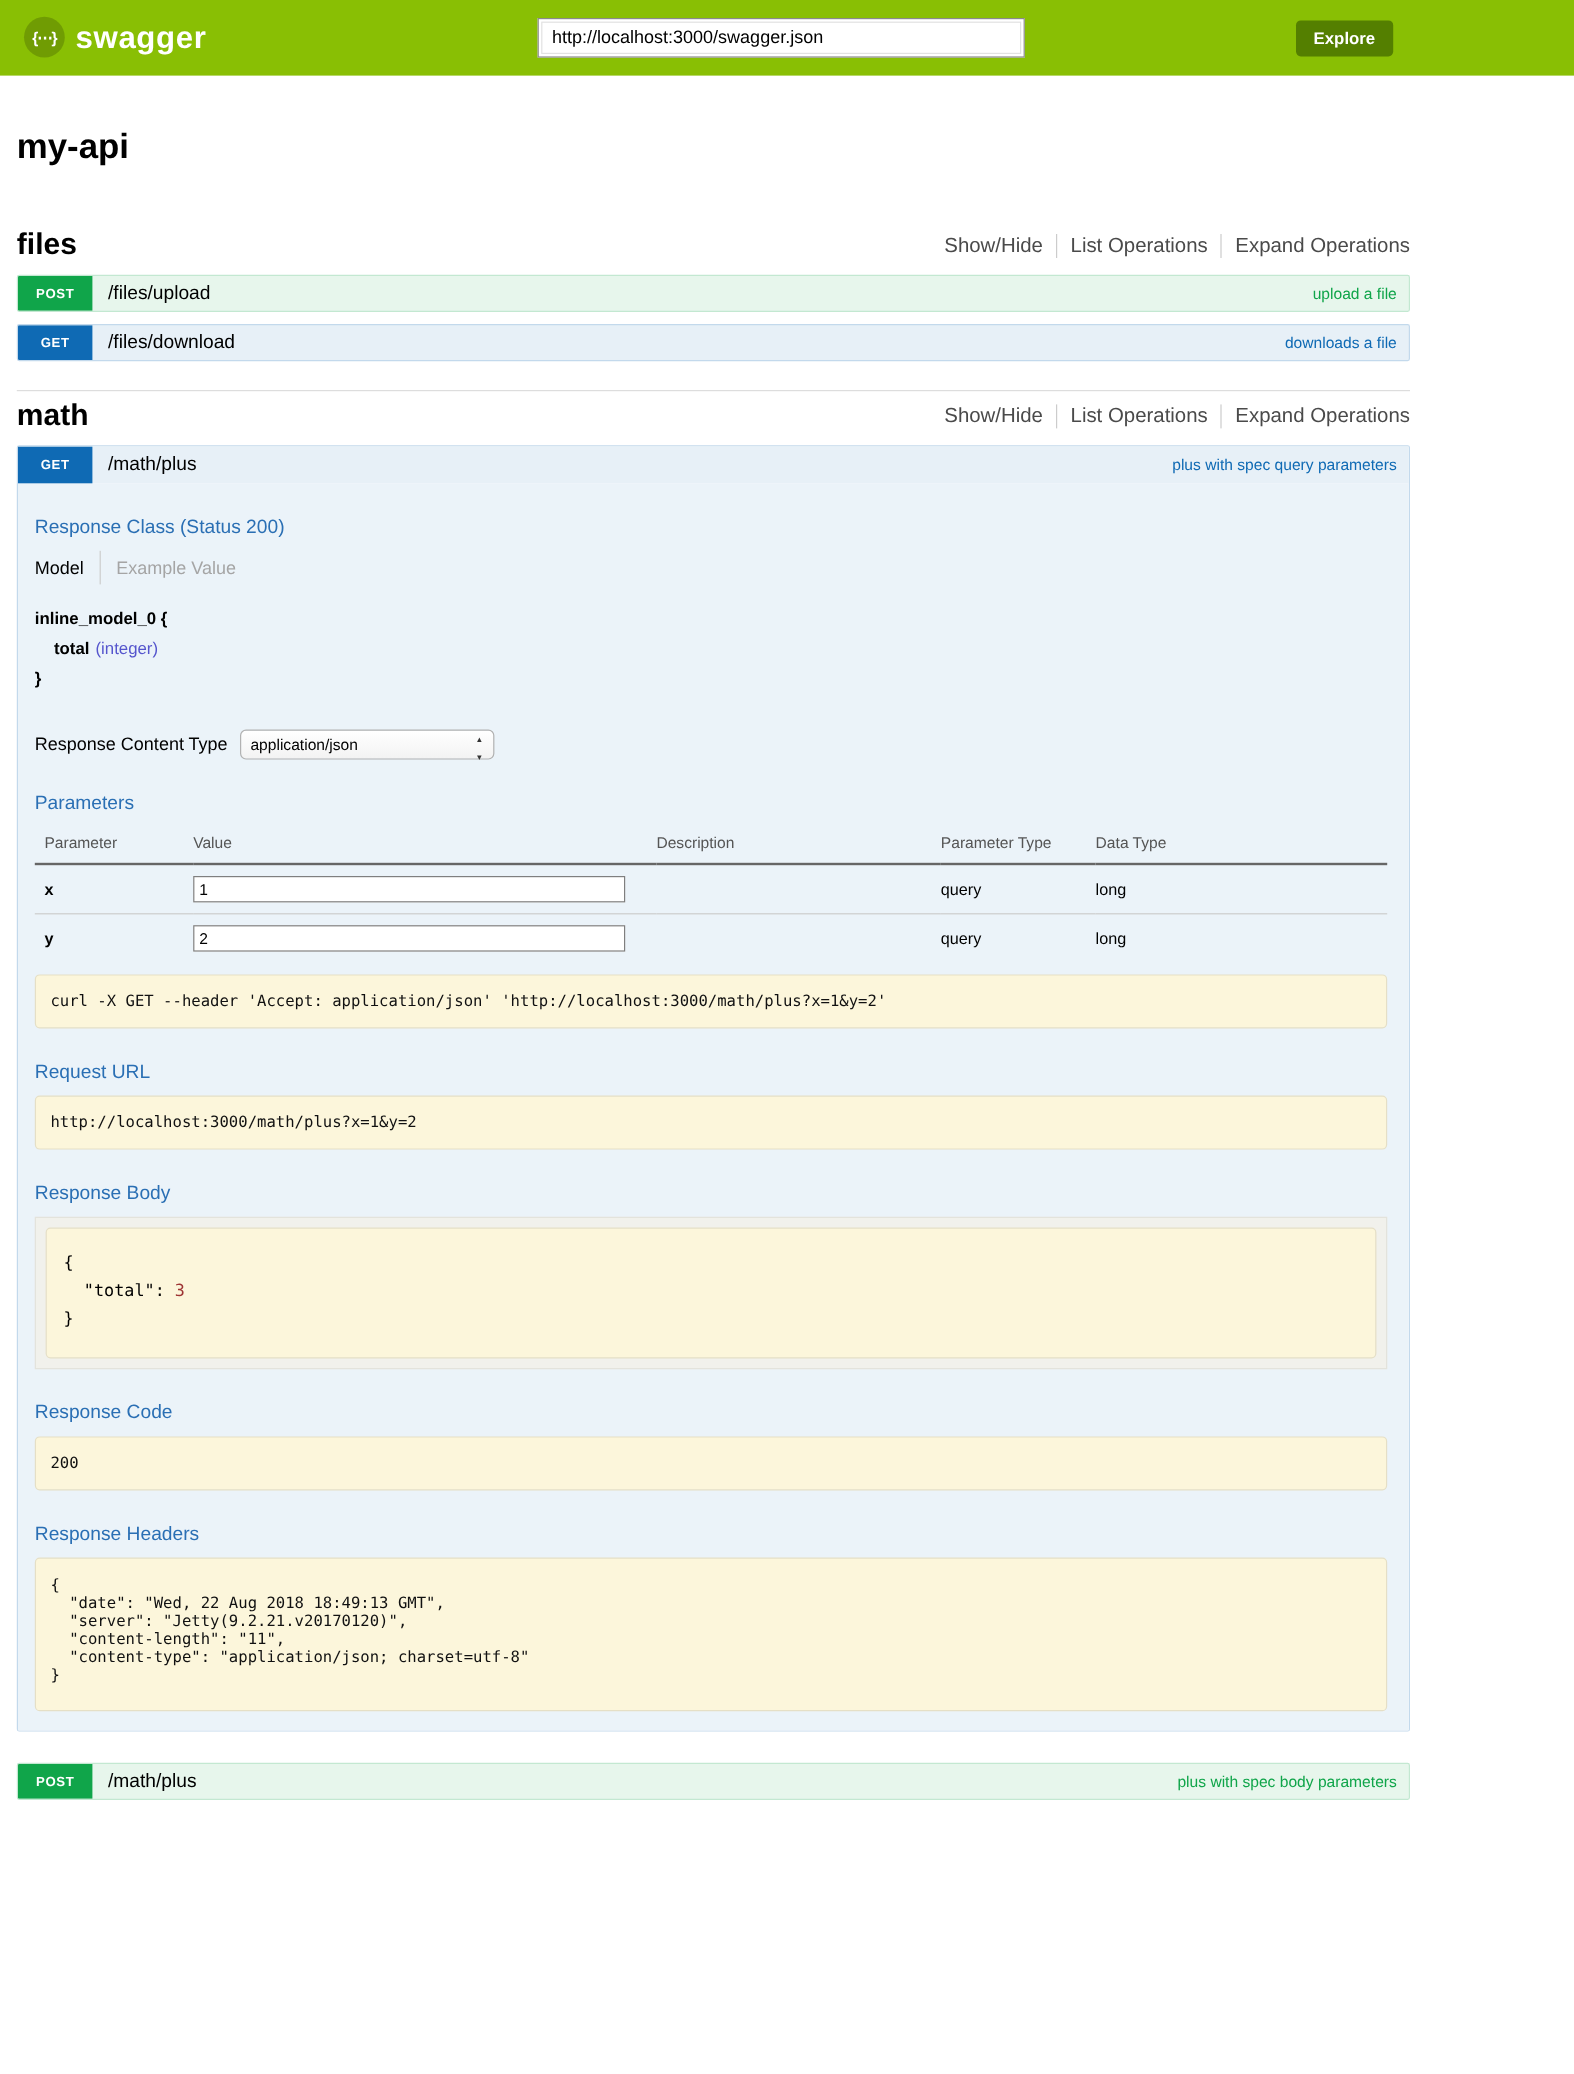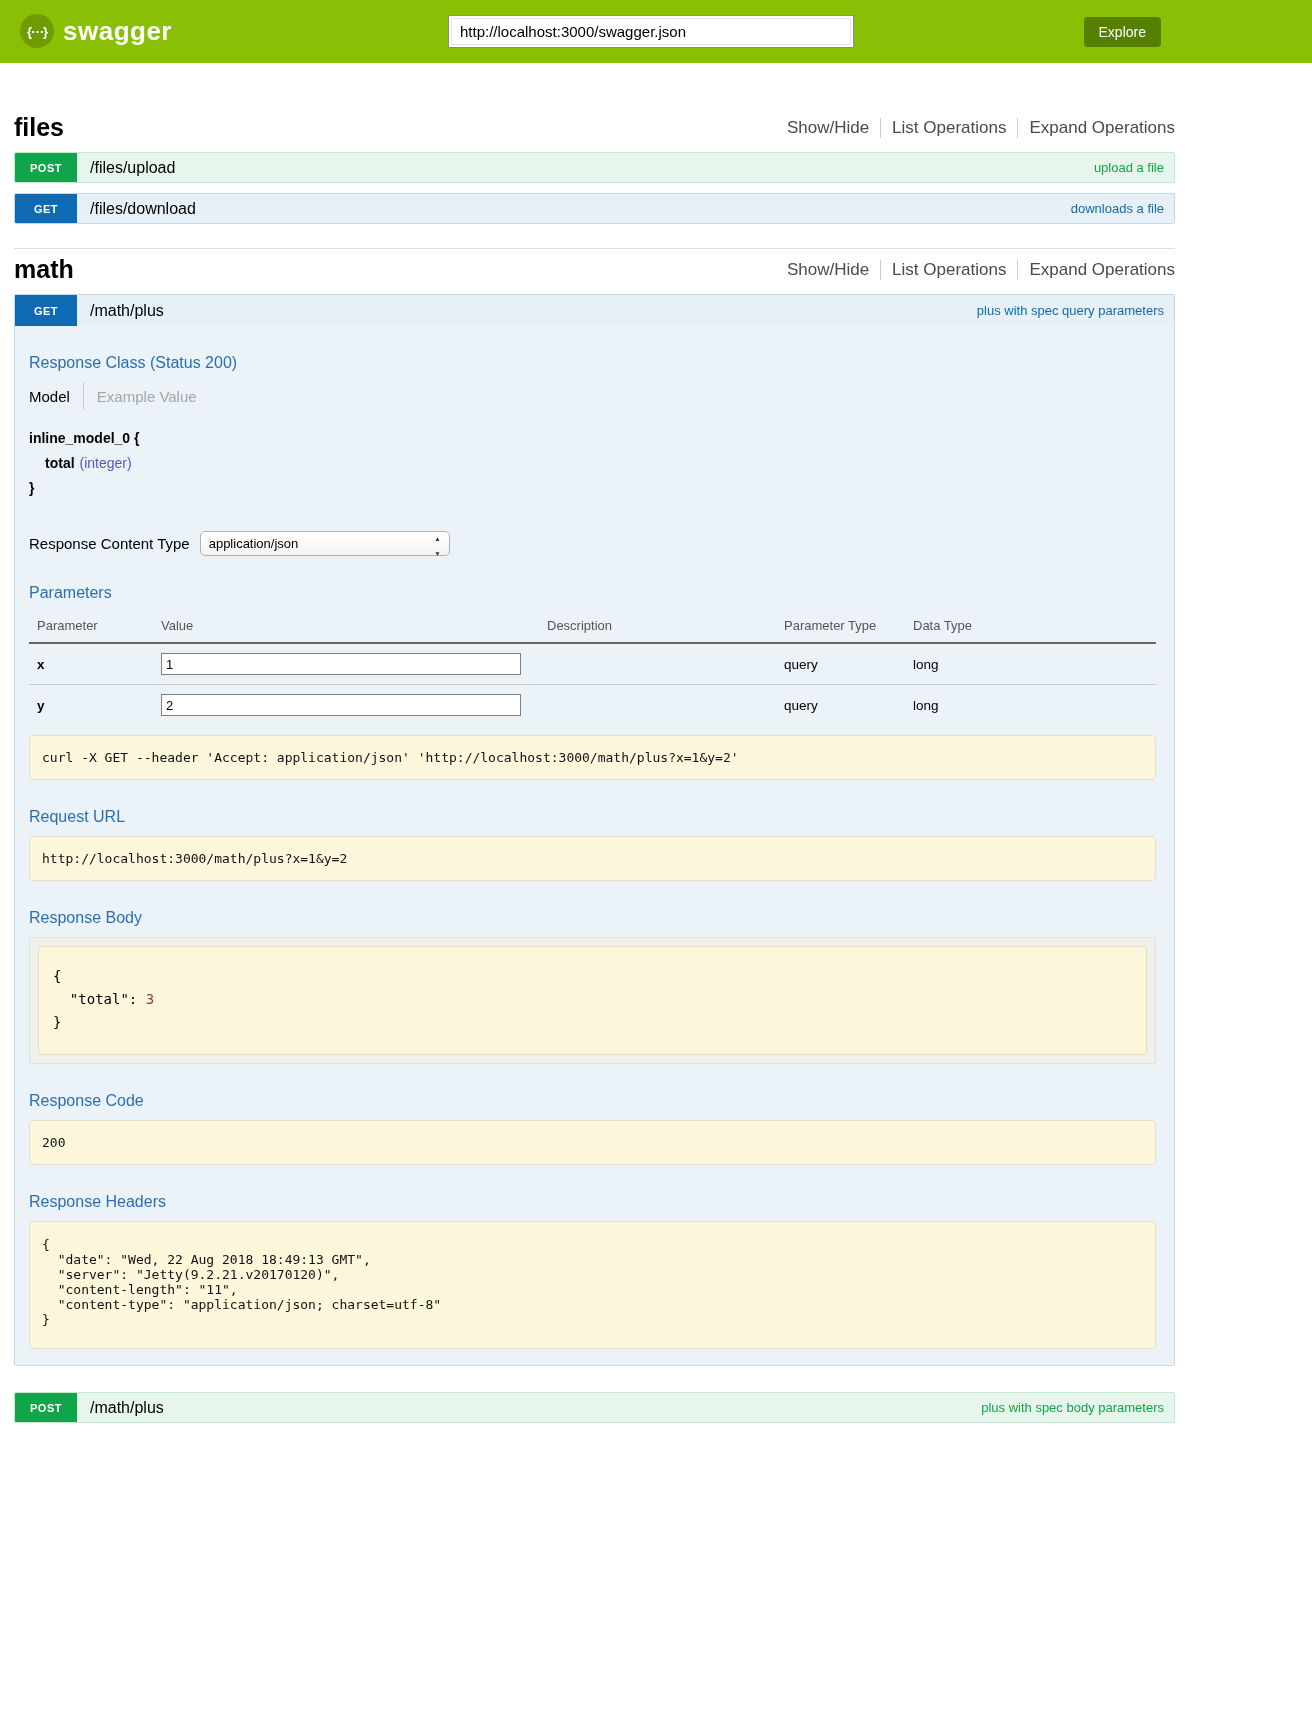--- a/index.html
+++ b/index.html
@@ -23,21 +23,21 @@
   .url-wrap {
     position:absolute; left:448px; top:15px; width:406px; height:33px;
     background:#fff; border:1px solid #8a8a8a; padding:2px;
   }
   .url-input {
     width:100%; height:100%; border:1px solid #e2e2e2; outline:none;
     font-family:"Liberation Sans", sans-serif; font-size:15px; padding:0 8px; color:#000;
   }
   .explore-btn {
     position:absolute; right:151px; top:17px; height:30px; line-height:30px;
-    background:#547f00; color:#fff; font-weight:normal; font-size:14px;
+    background:#547f00; color:#fff; font-weight:bold; font-size:14px;
     padding:0 15px; border:none; border-radius:4px; cursor:pointer;
   }
   
   .wrap { width:1161px; margin-left:14px; }
   h1.api-title { font-size:29px; font-weight:bold; margin:44px 0 0 0; color:#000; }
   .section { margin-top:50px; }
   .section.divided { margin-top:0; border-top:1px solid #ddd; padding-top:6px; }
   .section-divider-space { height:24px; }
   .section-head { display:flex; align-items:flex-end; justify-content:space-between; margin-bottom:4px; }
   .section-title { font-size:25px; font-weight:bold; color:#000; text-decoration:none; }
@@ -78,21 +78,21 @@
   .model-block { font-size:14px; line-height:25px; color:#000; }
   .model-open { font-weight:bold; }
   .model-propline { margin-left:16px; }
   .model-propname { font-weight:bold; }
   .model-proptype { color:#5555cd; margin-left:5px; }
   .model-close { font-weight:bold; }
   
   .rct-row { display:flex; align-items:center; margin-top:30px; }
   .rct-label { font-size:15px; color:#000; }
   .ctype-select {
-    margin-left:10px; width:250px; height:25px; border:1px solid #b2b2b2; border-radius:5px;
+    margin-left:10px; width:212px; height:25px; border:1px solid #b2b2b2; border-radius:5px;
     background:linear-gradient(#fff,#f3f3f3); display:flex; align-items:center;
     font-size:13px; padding:0 8px; cursor:pointer;
   }
   .ctype-text { flex:1; }
   .ctype-arrows { display:flex; flex-direction:column; align-items:center; color:#333; }
   .arr-up::before { content:"▲"; font-size:6.5px; line-height:6px; }
   .arr-down::before { content:"▼"; font-size:6.5px; line-height:6px; }
   
   .params-table { width:100%; border-collapse:collapse; font-size:13px; margin-top:2px; }
   .params-table th {
@@ -146,20 +146,21 @@
     <span class="brand">swagger</span>
   </div>
   <div class="url-wrap">
     <input class="url-input" type="text" value="http://localhost:3000/swagger.json" style="">
   </div>
   <button class="explore-btn">Explore</button>
 </div>
 
 <div class="wrap">
 
+  <h1 class="api-title">my-api</h1>
 
   <div class="section">
     <div class="section-head">
       <a class="section-title">files</a>
       <span class="section-controls">
         <a>Show/Hide</a>
           <a>List Operations</a>
           <a>Expand Operations</a>
       </span>
     </div>

